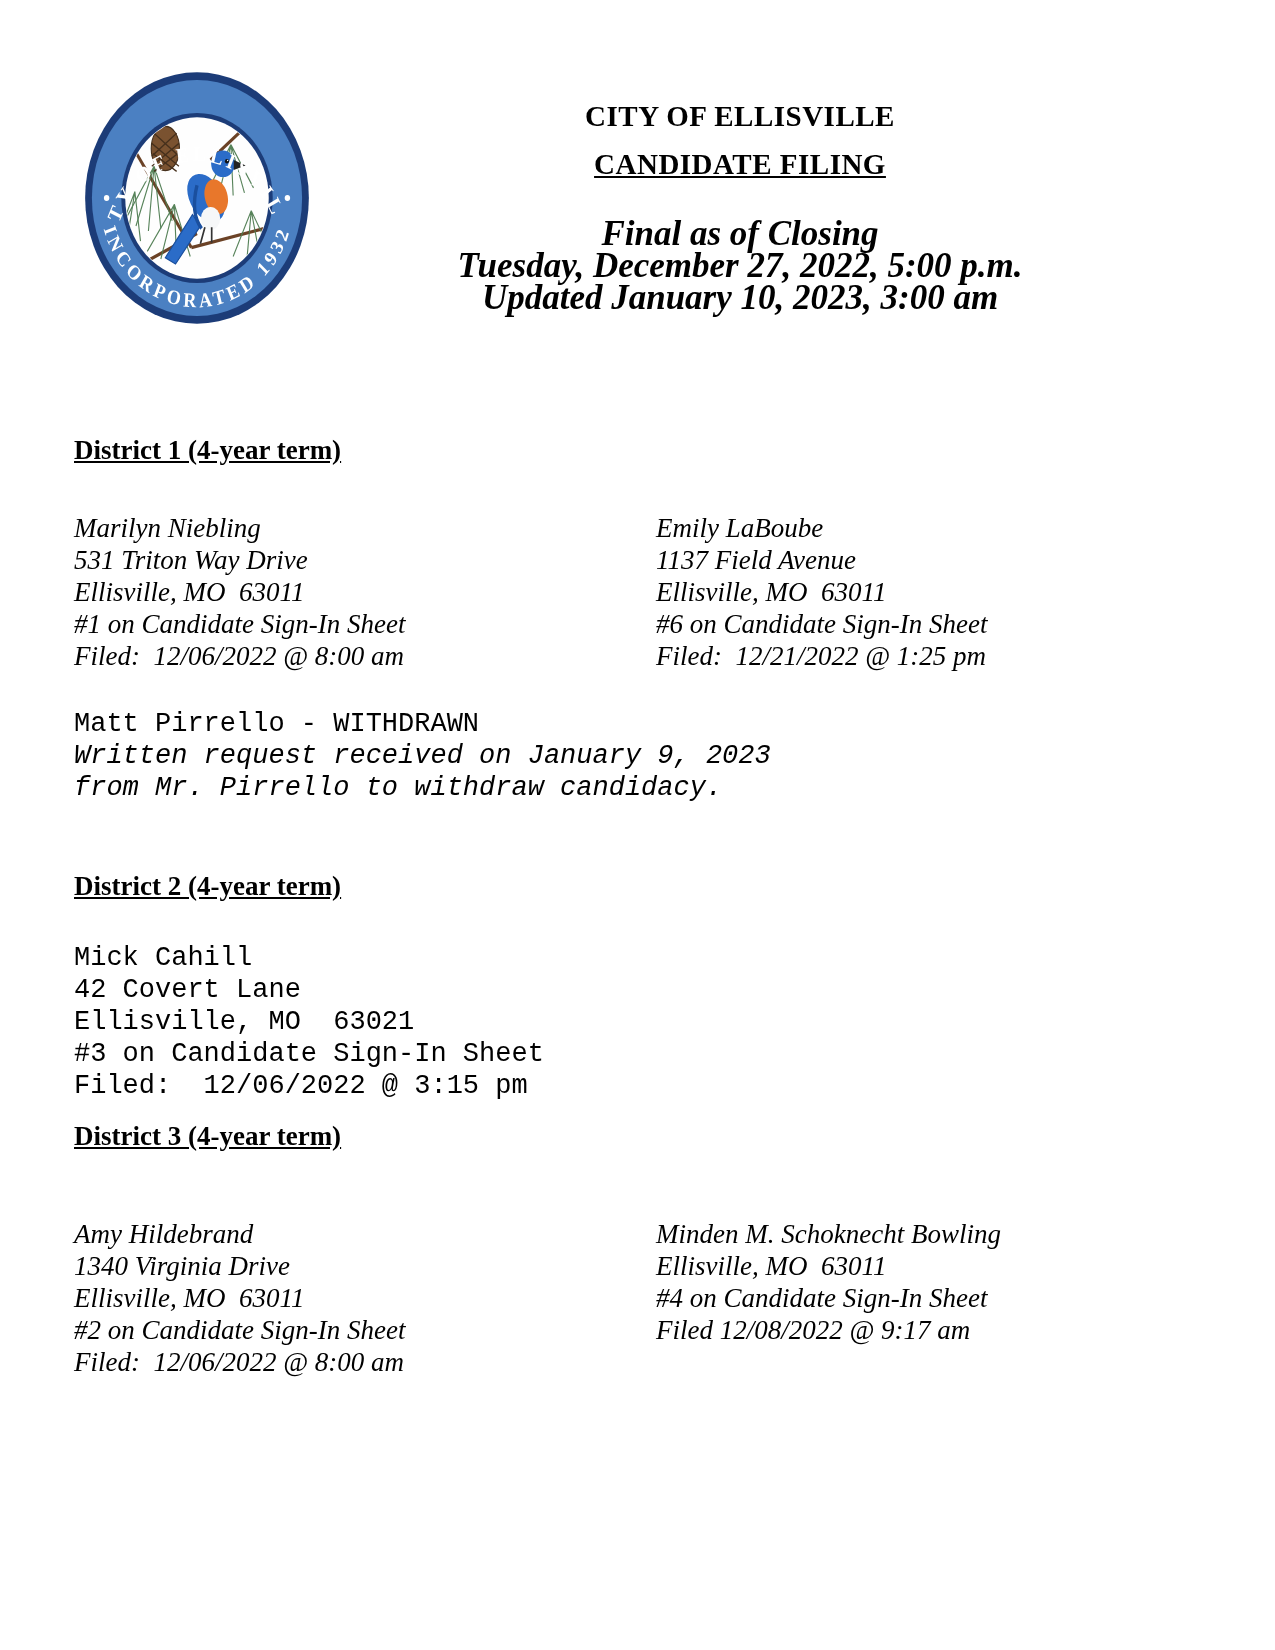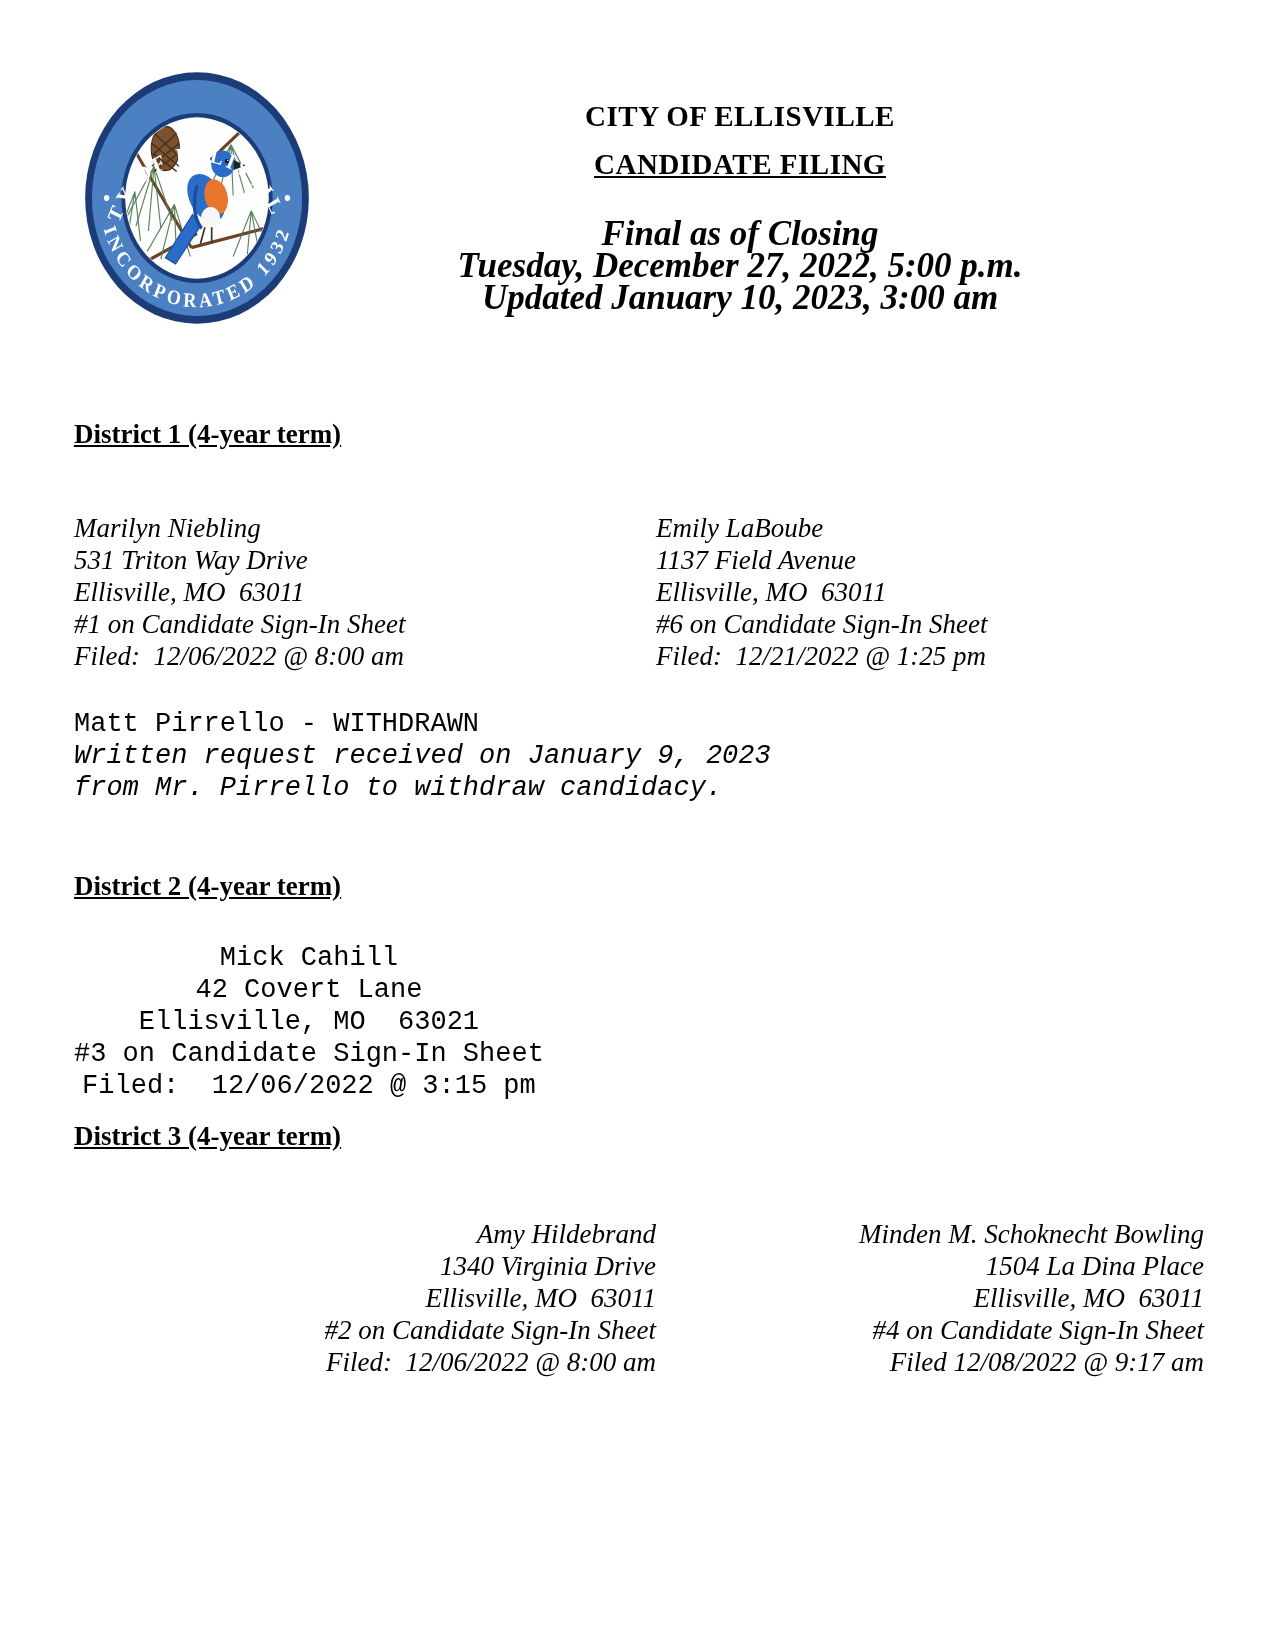--- a/index.html
+++ b/index.html
@@ -75,27 +75,27 @@
 
   .block { position: absolute; left: 74px; font-family: Liberation Mono, monospace; }
 
   .line {
     font-size: 27px;
     line-height: 32px;
     white-space: pre-wrap;
   }
   .line.italic { font-style: italic; }
 
-  .pos-d1-heading { top: 418px; }
+  .pos-d1-heading { top: 434px; }
   .pos-d1-row     { top: 512px; }
   .pos-withdrawn  { top: 708px; }
   .pos-d2-heading { top: 870px; }
-  .pos-d2-block   { top: 942px; text-align: center; }
+  .pos-d2-block   { top: 942px; }
   .pos-d3-heading { top: 1120px; }
-  .pos-d3-row     { top: 1218px; text-align: right; }
+  .pos-d3-row     { top: 1218px; }
 </style>
 </head>
 <body>
 
 <div class="page">
 
   <svg class="seal" viewBox="0 0 200 200" preserveAspectRatio="none" aria-hidden="true">
     <defs>
       <clipPath id="innerClip">
           <circle cx="100" cy="100" r="63"></circle>
@@ -216,20 +216,19 @@
   <div class="cand-row pos-d3-row">
     <div class="col-left">
       <div class="line">Amy Hildebrand</div>
       <div class="line">1340 Virginia Drive</div>
       <div class="line">Ellisville, MO  63011</div>
       <div class="line">#2 on Candidate Sign-In Sheet</div>
       <div class="line">Filed:  12/06/2022 @ 8:00 am</div>
     </div>
     <div class="col-right">
       <div class="line">Minden M. Schoknecht Bowling</div>
-      <div class="line">1504 La Dina Place</div>
       <div class="line">Ellisville, MO  63011</div>
       <div class="line">#4 on Candidate Sign-In Sheet</div>
       <div class="line">Filed 12/08/2022 @ 9:17 am</div>
     </div>
   </div>
 
 </div>
 
 </body></html>

